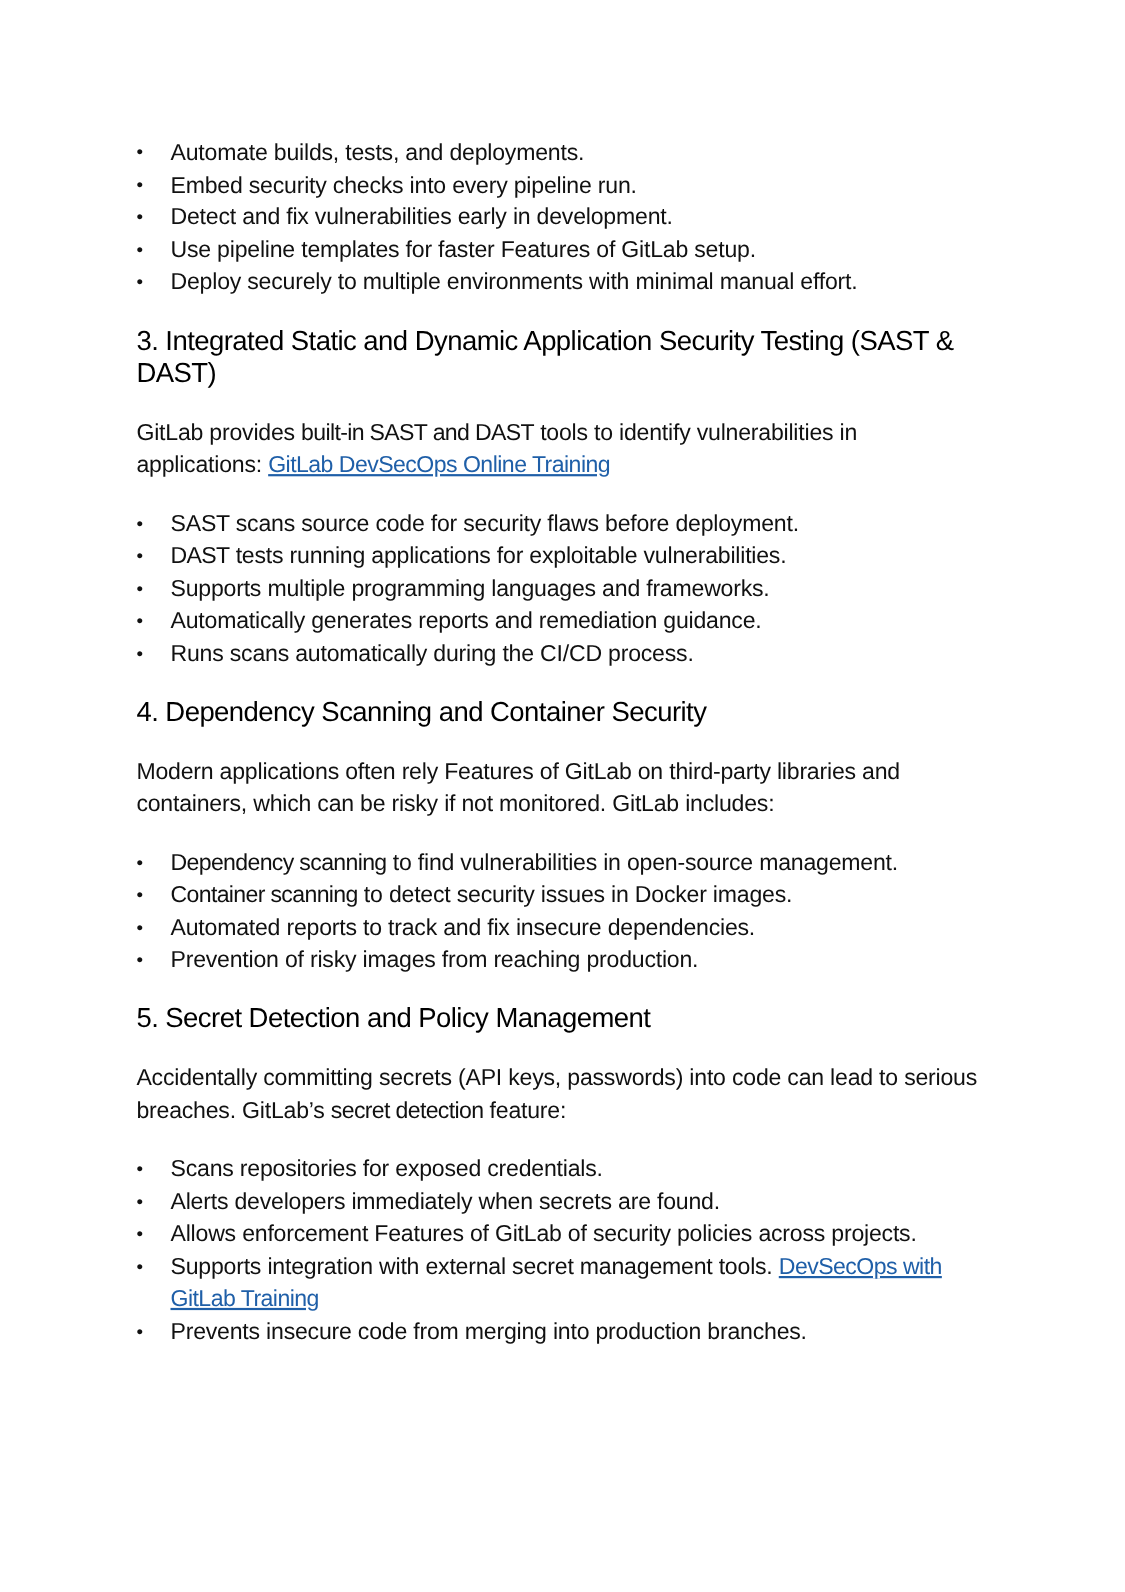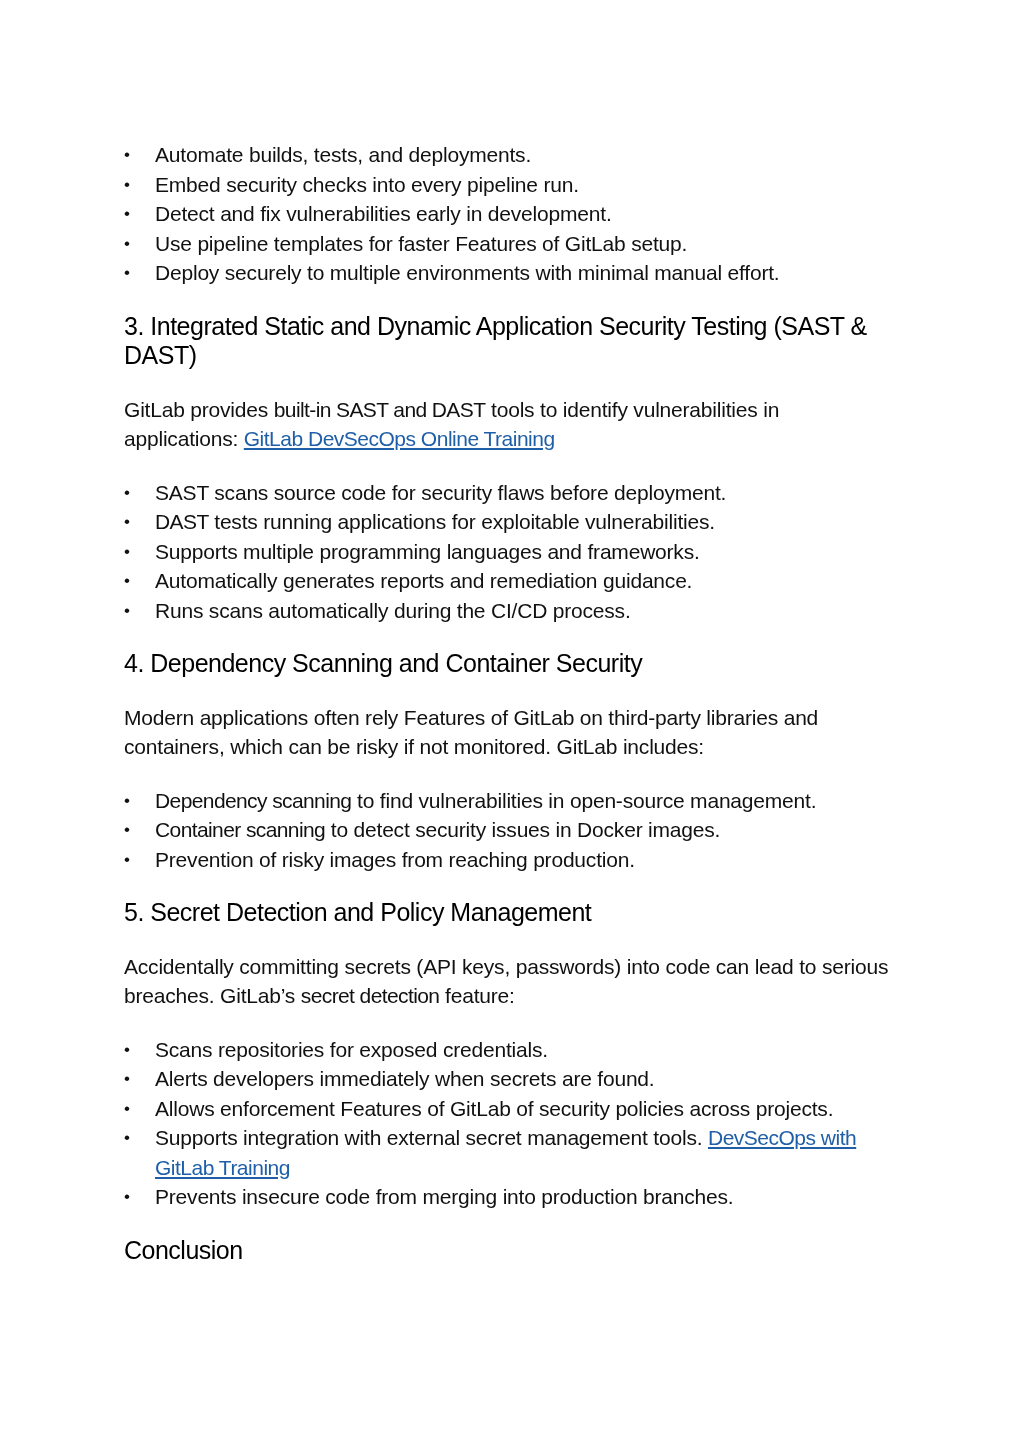--- a/index.html
+++ b/index.html
@@ -1,18 +1,18 @@
 <!DOCTYPE html>
 <html><head>
 <meta charset="utf-8">
 <style>
   html, body { margin: 0; padding: 0; background: #ffffff; }
   body { width: 1023px; height: 1447px; position: relative; overflow: hidden;
          font-family: "Liberation Sans", "DejaVu Sans", sans-serif; color: #111111; }
-  .page { position: absolute; left: 124px; top: 140px; width: 770px; }
+  .page { position: absolute; left: 124px; top: 124px; width: 770px; }
   .txt { font-size: 21px; line-height: 29.5px; letter-spacing: -0.2px; font-weight: 300; }
   ul { list-style: none; margin: 0; padding: 0; }
   li { position: relative; padding-left: 31px; }
   li::before { content: "•"; position: absolute; left: 0px; top: 0; font-size: 17px; }
   .heading { font-size: 25px; line-height: 29.5px; letter-spacing: -0.5px; color: #000; margin: 0; font-weight: 400; }
   p { margin: 0; }
   b { font-weight: 400; letter-spacing: -0.6px; }
   a { color: #1f5fa8; text-decoration: underline; letter-spacing: -0.5px; margin-top: 23px; }
   .gap { height: 24px; }
 </style>
@@ -43,31 +43,31 @@
   </ul>
 
   <div class="gap"></div>
   <h2 class="heading">4. Dependency Scanning and Container Security</h2>
   <div class="gap"></div>
   <p class="txt">Modern applications often rely Features of GitLab on third-party libraries and containers, which can be risky if not monitored. GitLab includes:</p>
   <div class="gap"></div>
   <ul class="txt">
     <li><b>Dependency scanning</b><span> to find vulnerabilities in open-source management.</span></li>
     <li><b>Container scanning</b><span> to detect security issues in Docker images.</span></li>
+    <li><span>Automated reports to track and fix insecure dependencies.</span></li>
     <li><span>Prevention of risky images from reaching production.</span></li>
   </ul>
 
   <div class="gap"></div>
   <h2 class="heading">5. Secret Detection and Policy Management</h2>
   <div class="gap"></div>
   <p class="txt"><span>Accidentally committing secrets (API keys, passwords) into code can lead to serious breaches. GitLab’s </span><b>secret detection</b><span> feature:</span></p>
   <div class="gap"></div>
   <ul class="txt">
     <li>Scans repositories for exposed credentials.</li>
     <li>Alerts developers immediately when secrets are found.</li>
     <li>Allows enforcement Features of GitLab of security policies across projects.</li>
     <li><span>Supports integration with external secret management tools. </span><a href="#">DevSecOps with GitLab Training</a></li>
     <li>Prevents insecure code from merging into production branches.</li>
   </ul>
 
   <div class="gap"></div>
-  <h2 class="heading">Conclusion</h2>
 </div>
 
 </body></html>

